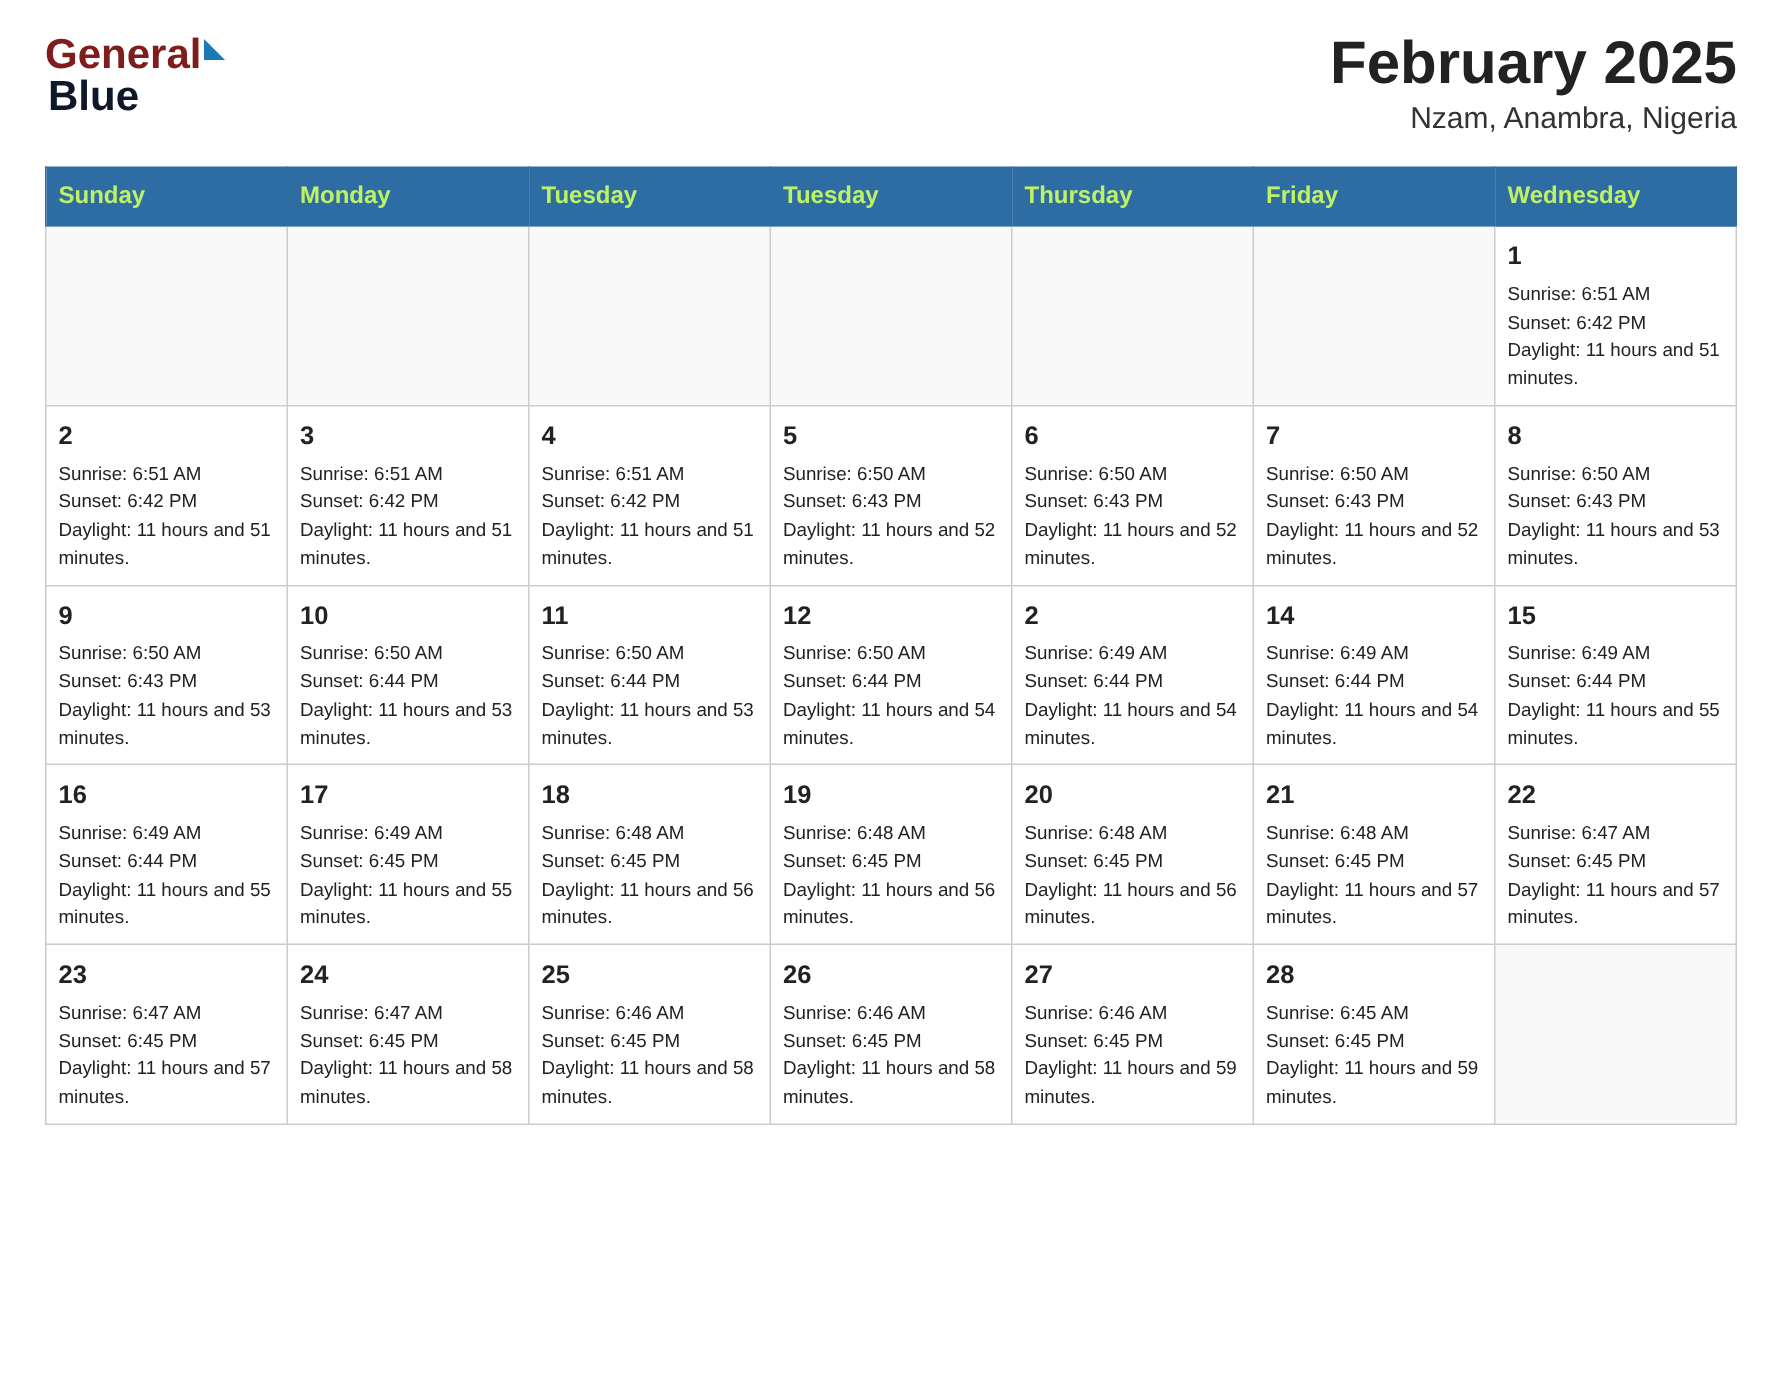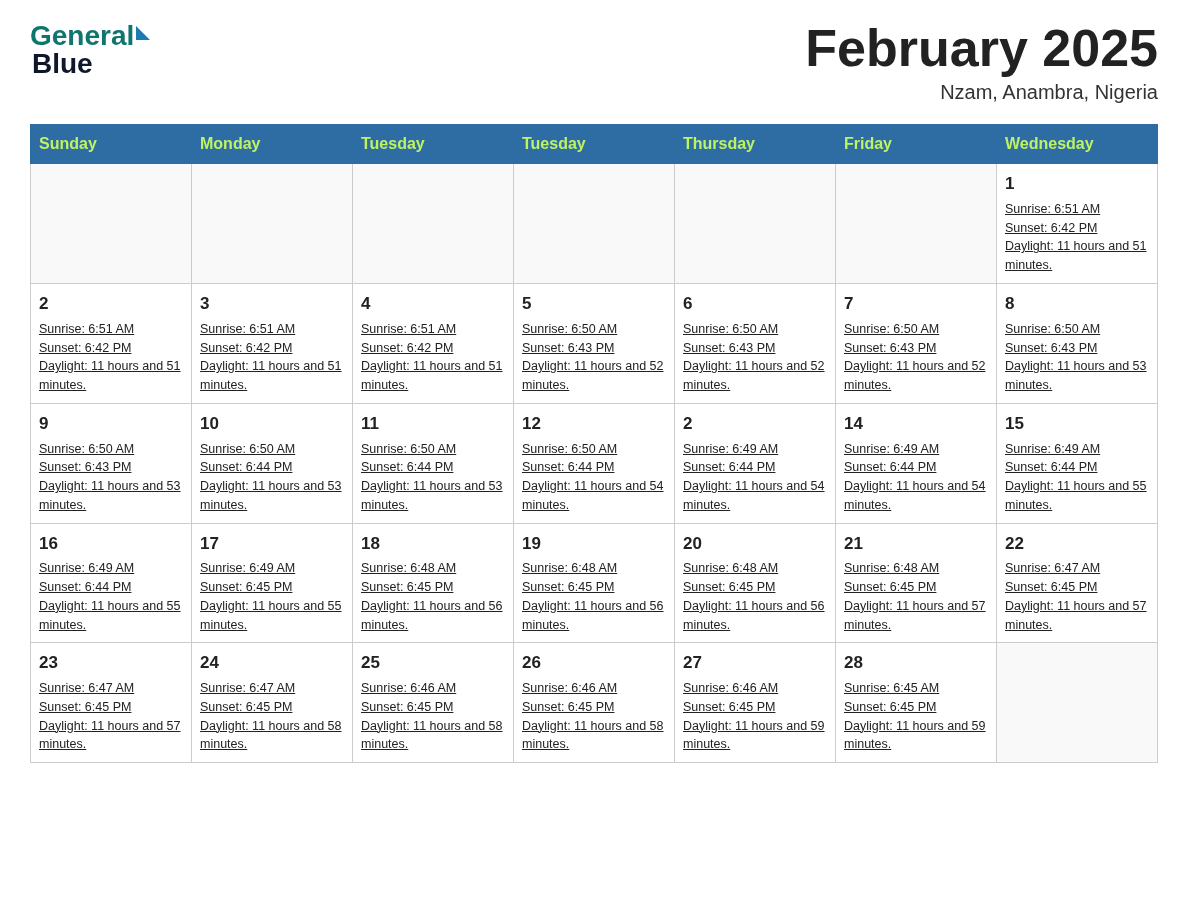--- a/index.html
+++ b/index.html
@@ -21,36 +21,36 @@
       flex-direction: column;
       align-items: flex-start;
     }
     .logo-text {
       display: flex;
       align-items: center;
       font-size: 28px;
       font-weight: bold;
       color: #333;
     }
-    .logo-general { color: #0f766e; }
+    .logo-general { color: #7f1d1d; }
     .logo-blue { color: #0f172a; }
     .logo-triangle {
       width: 0;
       height: 0;
       border-left: 14px solid #1a7ab5;
       border-top: 14px solid transparent;
       border-bottom: 0px solid transparent;
       margin-left: 2px;
       margin-top: -6px;
     }
     .title-area {
       text-align: right;
     }
     .month-title {
-      font-size: 52px;
+      font-size: 40px;
       font-weight: bold;
       color: #222;
       line-height: 1.1;
     }
     .location-title {
       font-size: 20px;
       color: #333;
       margin-top: 4px;
     }
     .calendar-table {
@@ -81,21 +81,20 @@
       font-size: 17px;
       font-weight: bold;
       color: #222;
       display: block;
       margin-bottom: 4px;
     }
     .day-info {
       font-size: 12.5px;
       color: #222;
       line-height: 1.5;
-      text-decoration: underline;
     }
     .empty-cell {
       background: #f9f9f9;
     }
     tr.week-row td {
       height: 110px;
     }
   </style>
 </head>
 <body>

